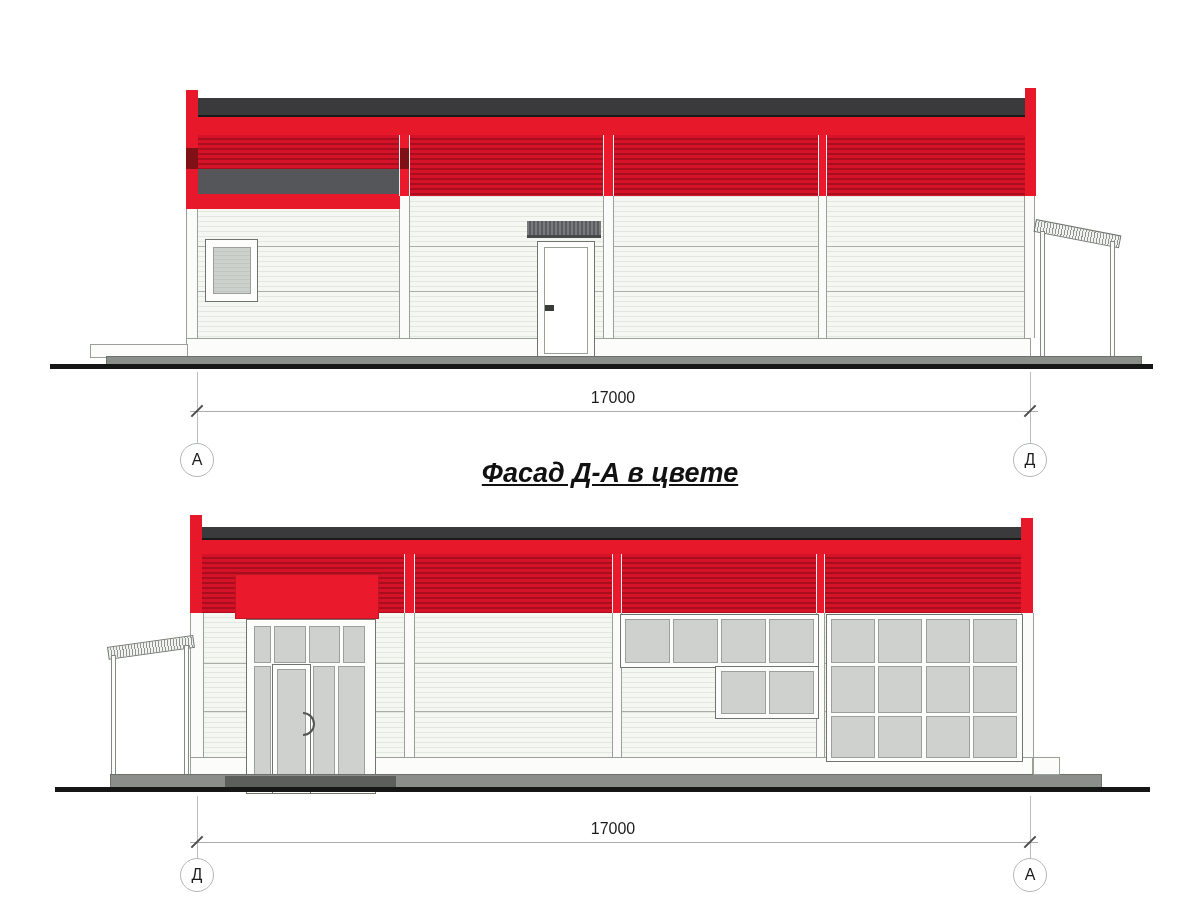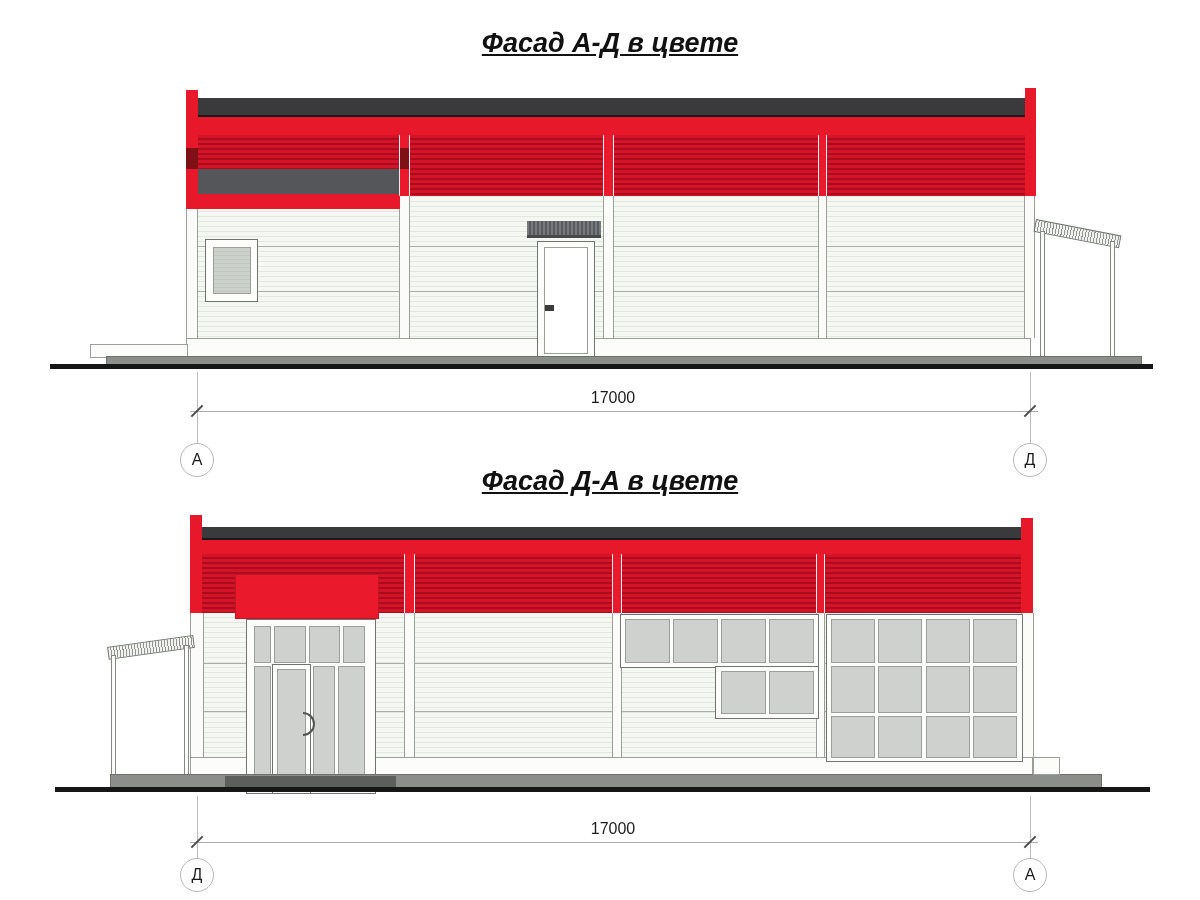--- a/index.html
+++ b/index.html
@@ -32,21 +32,20 @@
   .tick{width:16px;height:2px;background:#4a4a4a;transform:rotate(-45deg);}
   .bubble{width:32px;height:32px;border:1px solid #b3b8b6;border-radius:50%;background:#fff;
           display:flex;align-items:center;justify-content:center;font-size:16px;color:#1c1c1c;}
   .dimtext{font-size:16px;color:#1c1c1c;text-align:center;}
 </style>
 </head>
 <body>
 
 <div class="canvas">
 
-  <div class="title" style="left:400px;top:28px;width:420px;">Фасад А-Д в цвете</div>
 
   <div class="abs siding" style="left:186px;top:117px;width:845px;height:221px;"></div>
   <div class="abs joint" style="left:186px;top:246px;width:845px;"></div>
   <div class="abs joint" style="left:186px;top:291px;width:845px;"></div>
   <div class="abs plinth" style="left:186px;top:338px;width:843px;height:17px;"></div>
 
   <div class="abs pilaster-w" style="left:186px;top:209px;width:10px;height:129px;"></div>
   <div class="abs pilaster-w" style="left:1024px;top:196px;width:9px;height:142px;"></div>
   <div class="abs pilaster-w" style="left:399px;top:196px;width:9px;height:142px;"></div>
   <div class="abs pilaster-w" style="left:603px;top:196px;width:9px;height:142px;"></div>
@@ -88,21 +87,21 @@
 
   <div class="abs extline" style="left:197px;top:372px;height:72px;"></div>
   <div class="abs extline" style="left:1030px;top:372px;height:72px;"></div>
   <div class="abs dimline" style="left:190px;top:411px;width:848px;"></div>
   <div class="abs tick" style="left:189px;top:410px;"></div>
   <div class="abs tick" style="left:1022px;top:410px;"></div>
   <div class="abs dimtext" style="left:543px;top:389px;width:140px;">17000</div>
   <div class="abs bubble" style="left:180px;top:443px;">А</div>
   <div class="abs bubble" style="left:1013px;top:443px;">Д</div>
 
-  <div class="title" style="left:400px;top:458px;width:420px;margin-top:8px;">Фасад Д-А в цвете</div>
+  <div class="title" style="left:400px;top:458px;width:420px;">Фасад Д-А в цвете</div>
 
   <div class="abs siding" style="left:190px;top:613px;width:843px;height:144px;"></div>
   <div class="abs joint" style="left:190px;top:663px;width:843px;"></div>
   <div class="abs joint" style="left:190px;top:711px;width:843px;"></div>
   <div class="abs plinth" style="left:190px;top:757px;width:841px;height:16px;"></div>
 
   <div class="abs pilaster-w" style="left:190px;top:613px;width:12px;height:144px;"></div>
   <div class="abs pilaster-w" style="left:1021px;top:613px;width:11px;height:144px;"></div>
   <div class="abs pilaster-w" style="left:404px;top:613px;width:9px;height:144px;"></div>
   <div class="abs pilaster-w" style="left:612px;top:613px;width:8px;height:144px;"></div>

